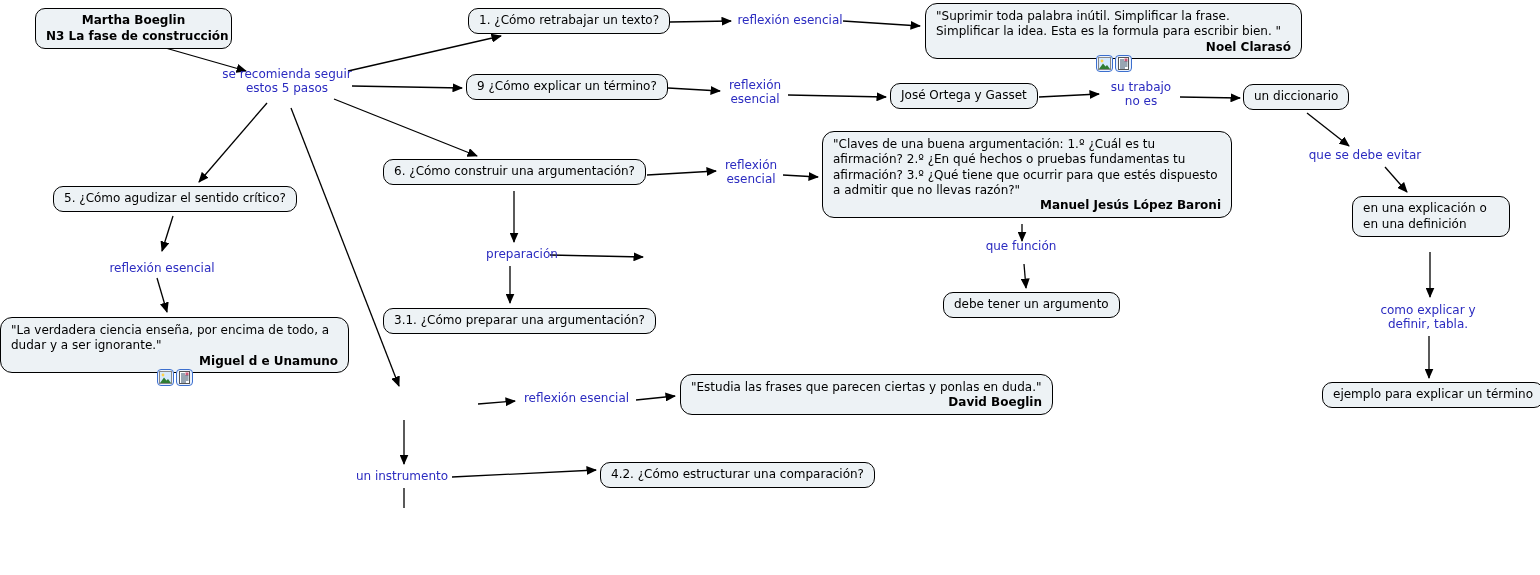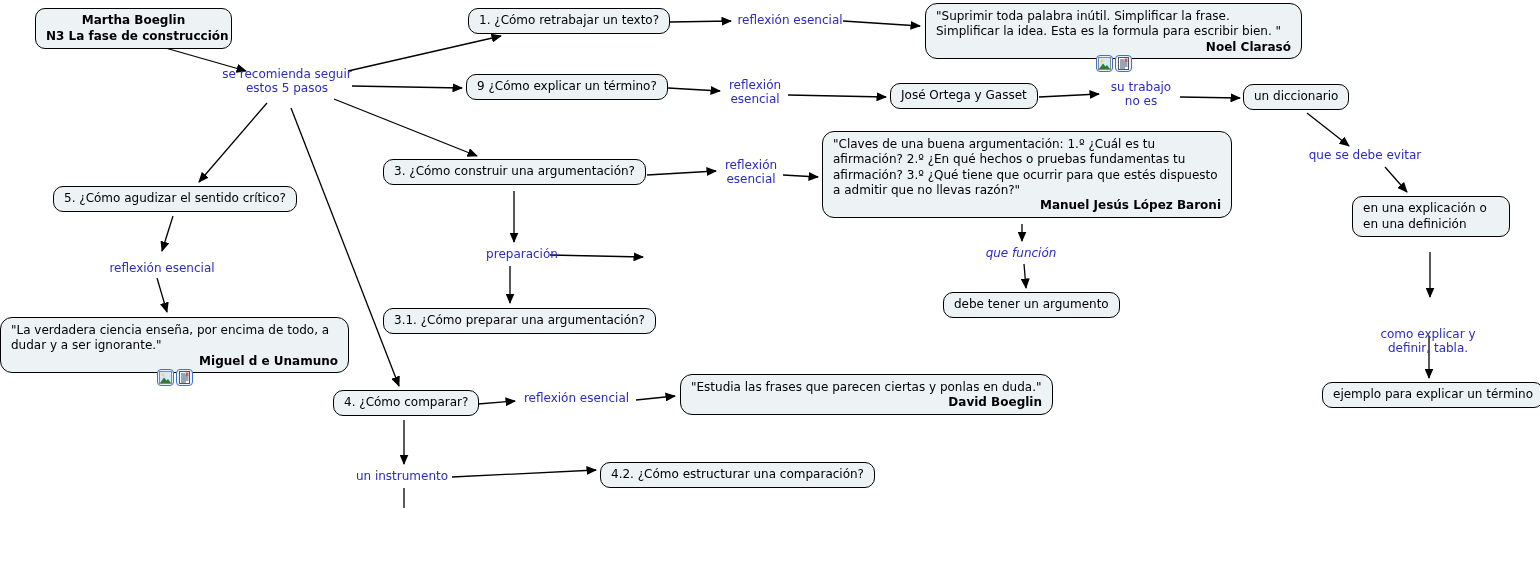--- a/index.html
+++ b/index.html
@@ -65,22 +65,21 @@
 
   <div class="node title" style="left:35px;top:8px;width:197px;">
     <div>Martha Boeglin</div>
     <div>N3 La fase de construcción</div>
   </div>
 
   <div class="label" style="left:222px;top:67px;width:130px;">se recomienda seguir estos 5 pasos</div>
 
   <div class="node" style="left:468px;top:8px;">1. ¿Cómo retrabajar un texto?</div>
   <div class="node" style="left:466px;top:74px;">9 ¿Cómo explicar un término?</div>
-  <div class="node" style="left:383px;top:159px;">3. ¿Cómo construir una argumentación?</div>
-  <div class="node" style="left:333px;top:390px;">4. ¿Cómo comparar?</div>
+  <div class="node" style="left:383px;top:159px;">6. ¿Cómo construir una argumentación?</div>
   <div class="node" style="left:53px;top:186px;">5. ¿Cómo agudizar el sentido crítico?</div>
 
   <div class="quote" style="left:925px;top:3px;width:377px;">
     <div>"Suprimir toda palabra inútil. Simplificar la frase. Simplificar la idea. Esta es la formula para escribir bien. "</div>
     <div class="author">Noel Clarasó</div>
     <span class="icons">
       <svg class="ric" viewBox="0 0 17 17">
           <rect x="0.5" y="0.5" width="16" height="16" rx="3.5" fill="#eaf2fe" stroke="#3c6fce"></rect>
           <rect x="2.5" y="2.5" width="12" height="12" fill="#fff" stroke="#888"></rect>
           <rect x="3" y="3" width="11" height="11" fill="#d6eaff"></rect>
@@ -150,19 +149,19 @@
   <div class="node" style="left:600px;top:462px;">4.2. ¿Cómo estructurar una comparación?</div>
 
   <div class="node" style="left:275px;top:532px;">4.1. ¿Cómo preparar una comparación?</div>
 
   <div class="label nw" style="left:735px;top:13px;width:110px;">reflexión esencial</div>
   <div class="label" style="left:723px;top:78px;width:64px;">reflexión esencial</div>
   <div class="label" style="left:1103px;top:80px;width:76px;">su trabajo no es</div>
   <div class="label" style="left:719px;top:158px;width:64px;">reflexión esencial</div>
   <div class="label nw" style="left:1305px;top:148px;width:120px;">que se debe evitar</div>
   <div class="label nw" style="left:472px;top:247px;width:76px;margin-left:12px;">preparación</div>
-  <div class="label nw" style="left:984px;top:246px;width:74px;font-style:italic;">que función</div>
+  <div class="label nw" style="left:984px;top:239px;width:74px;">que función</div>
   <div class="label nw" style="left:106px;top:261px;width:112px;">reflexión esencial</div>
-  <div class="label" style="left:1378px;top:303px;width:100px;margin-top:24px;">como explicar y definir, tabla.</div>
+  <div class="label" style="left:1378px;top:303px;width:100px;">como explicar y definir, tabla.</div>
   <div class="label nw" style="left:519px;top:391px;width:115px;">reflexión esencial</div>
   <div class="label nw" style="left:353px;top:469px;width:98px;">un instrumento</div>
 
 </div>
 
 </body></html>

